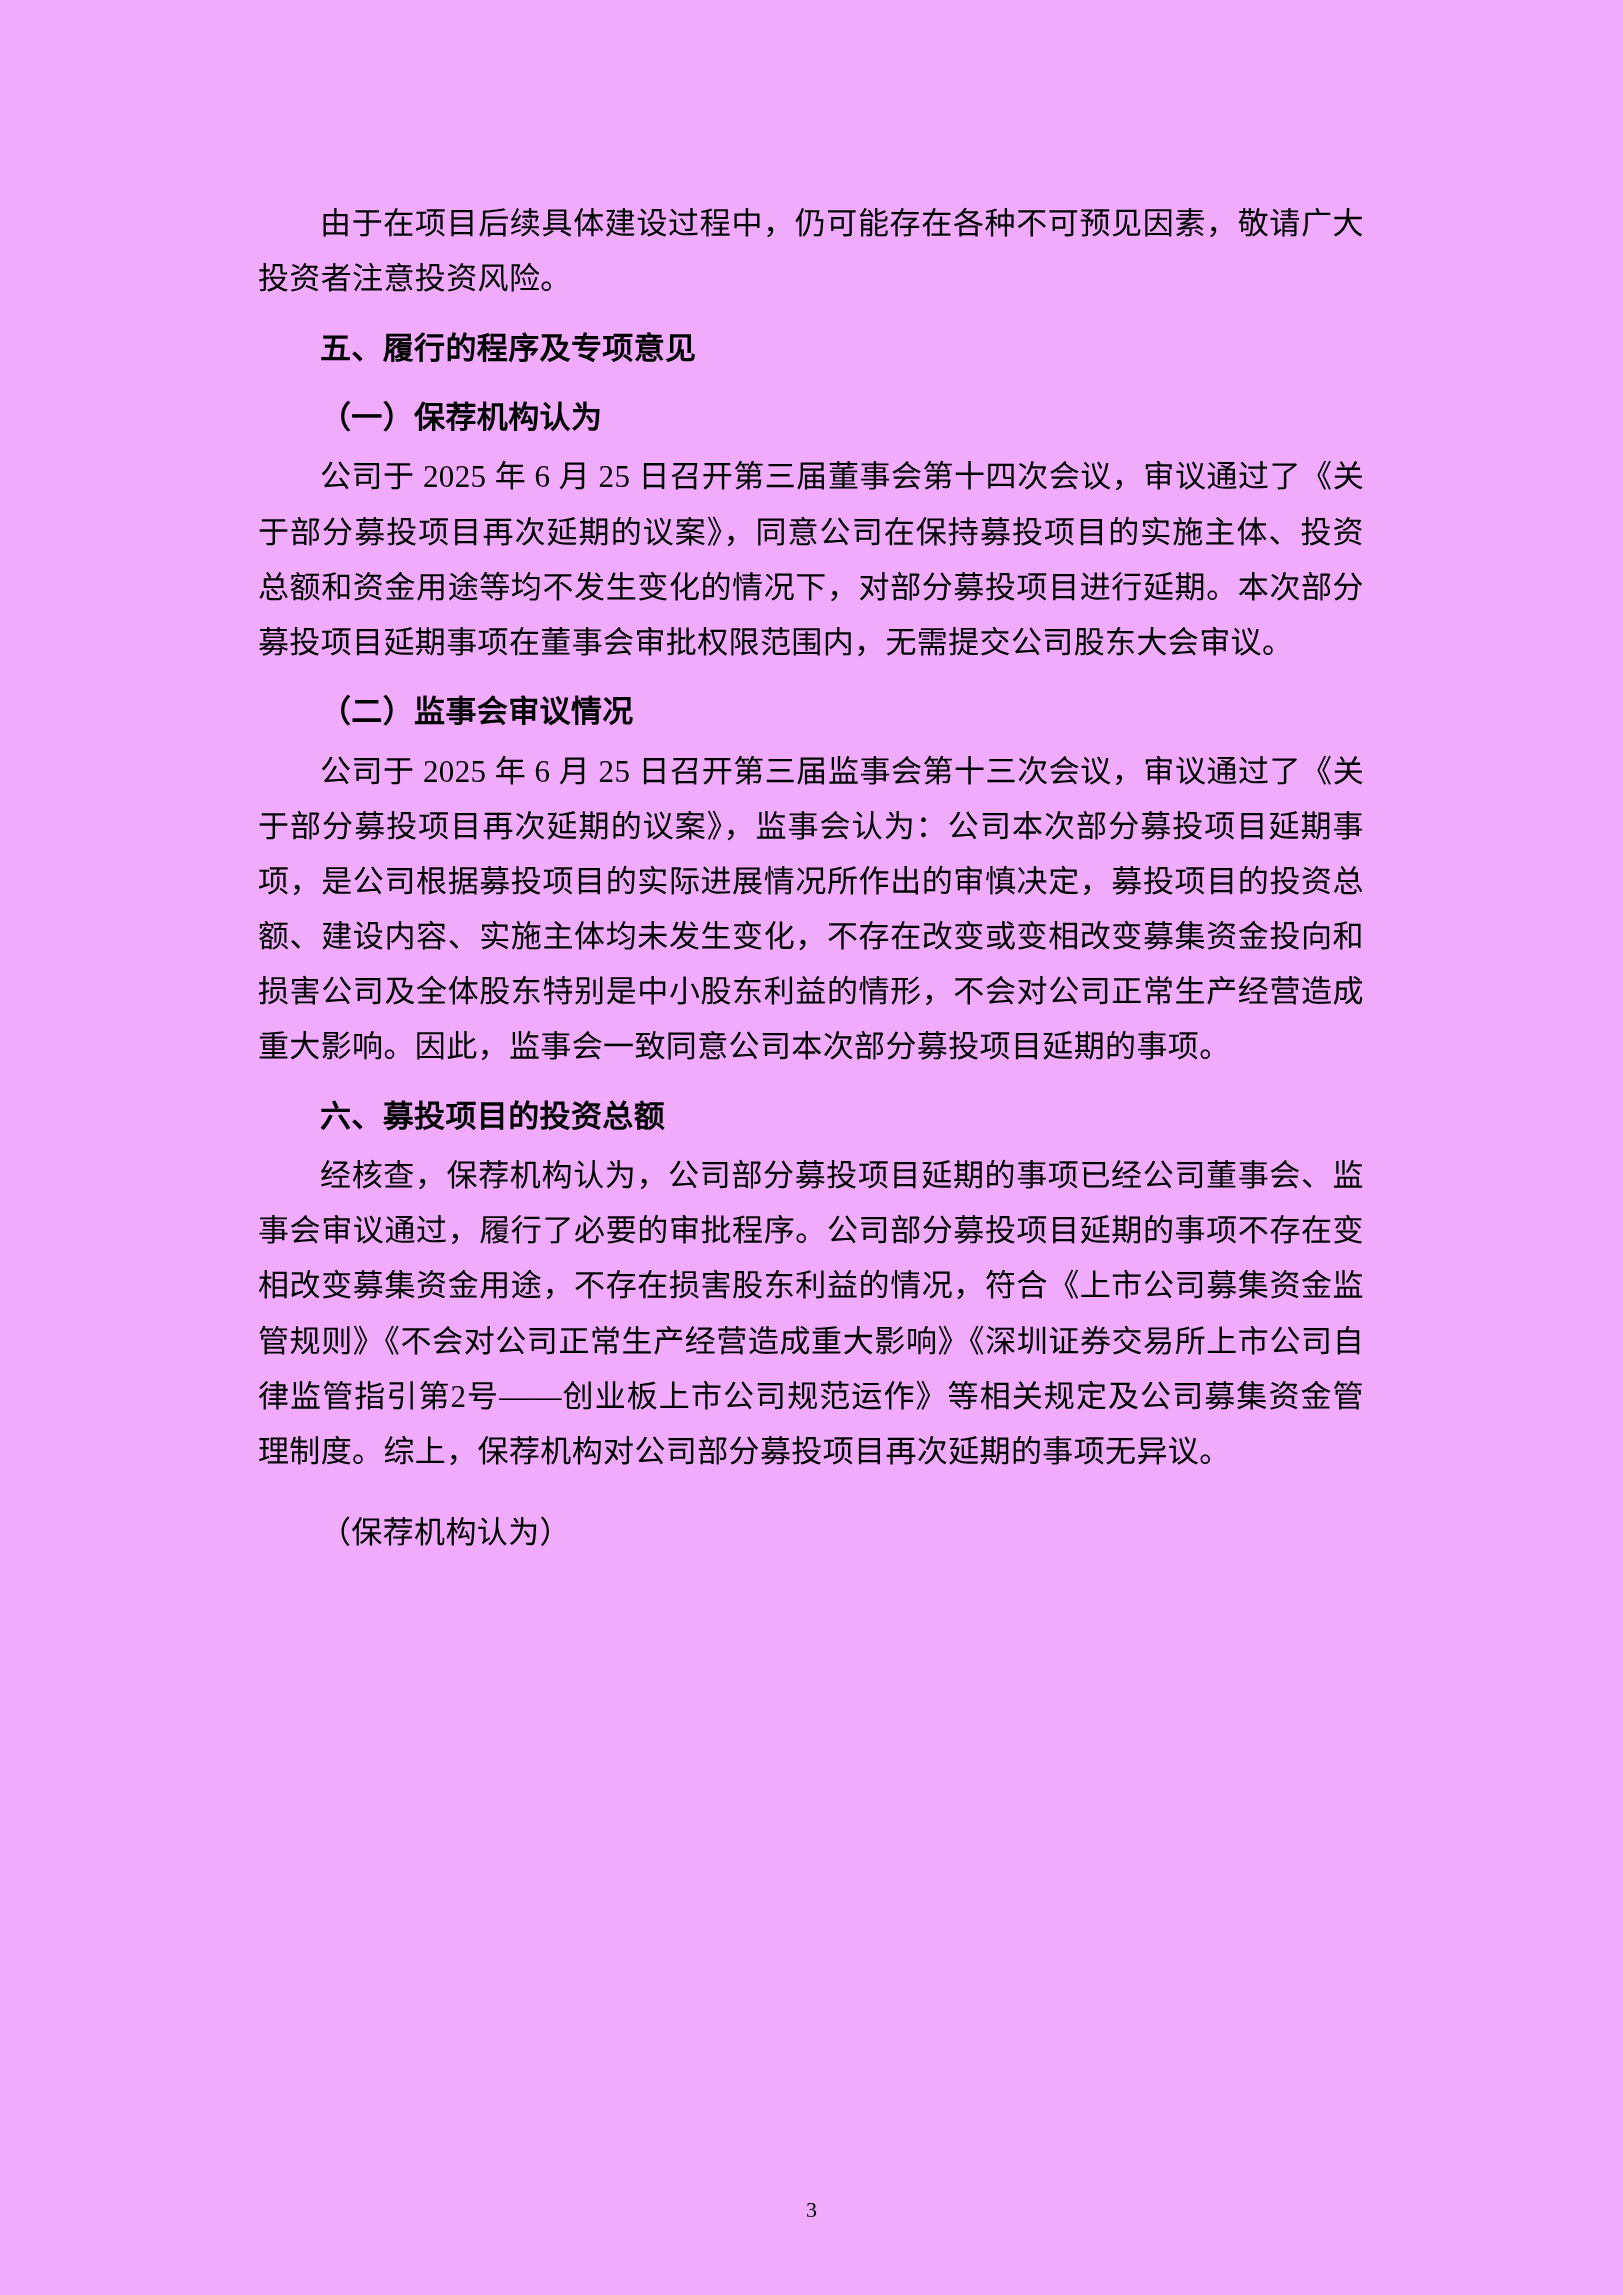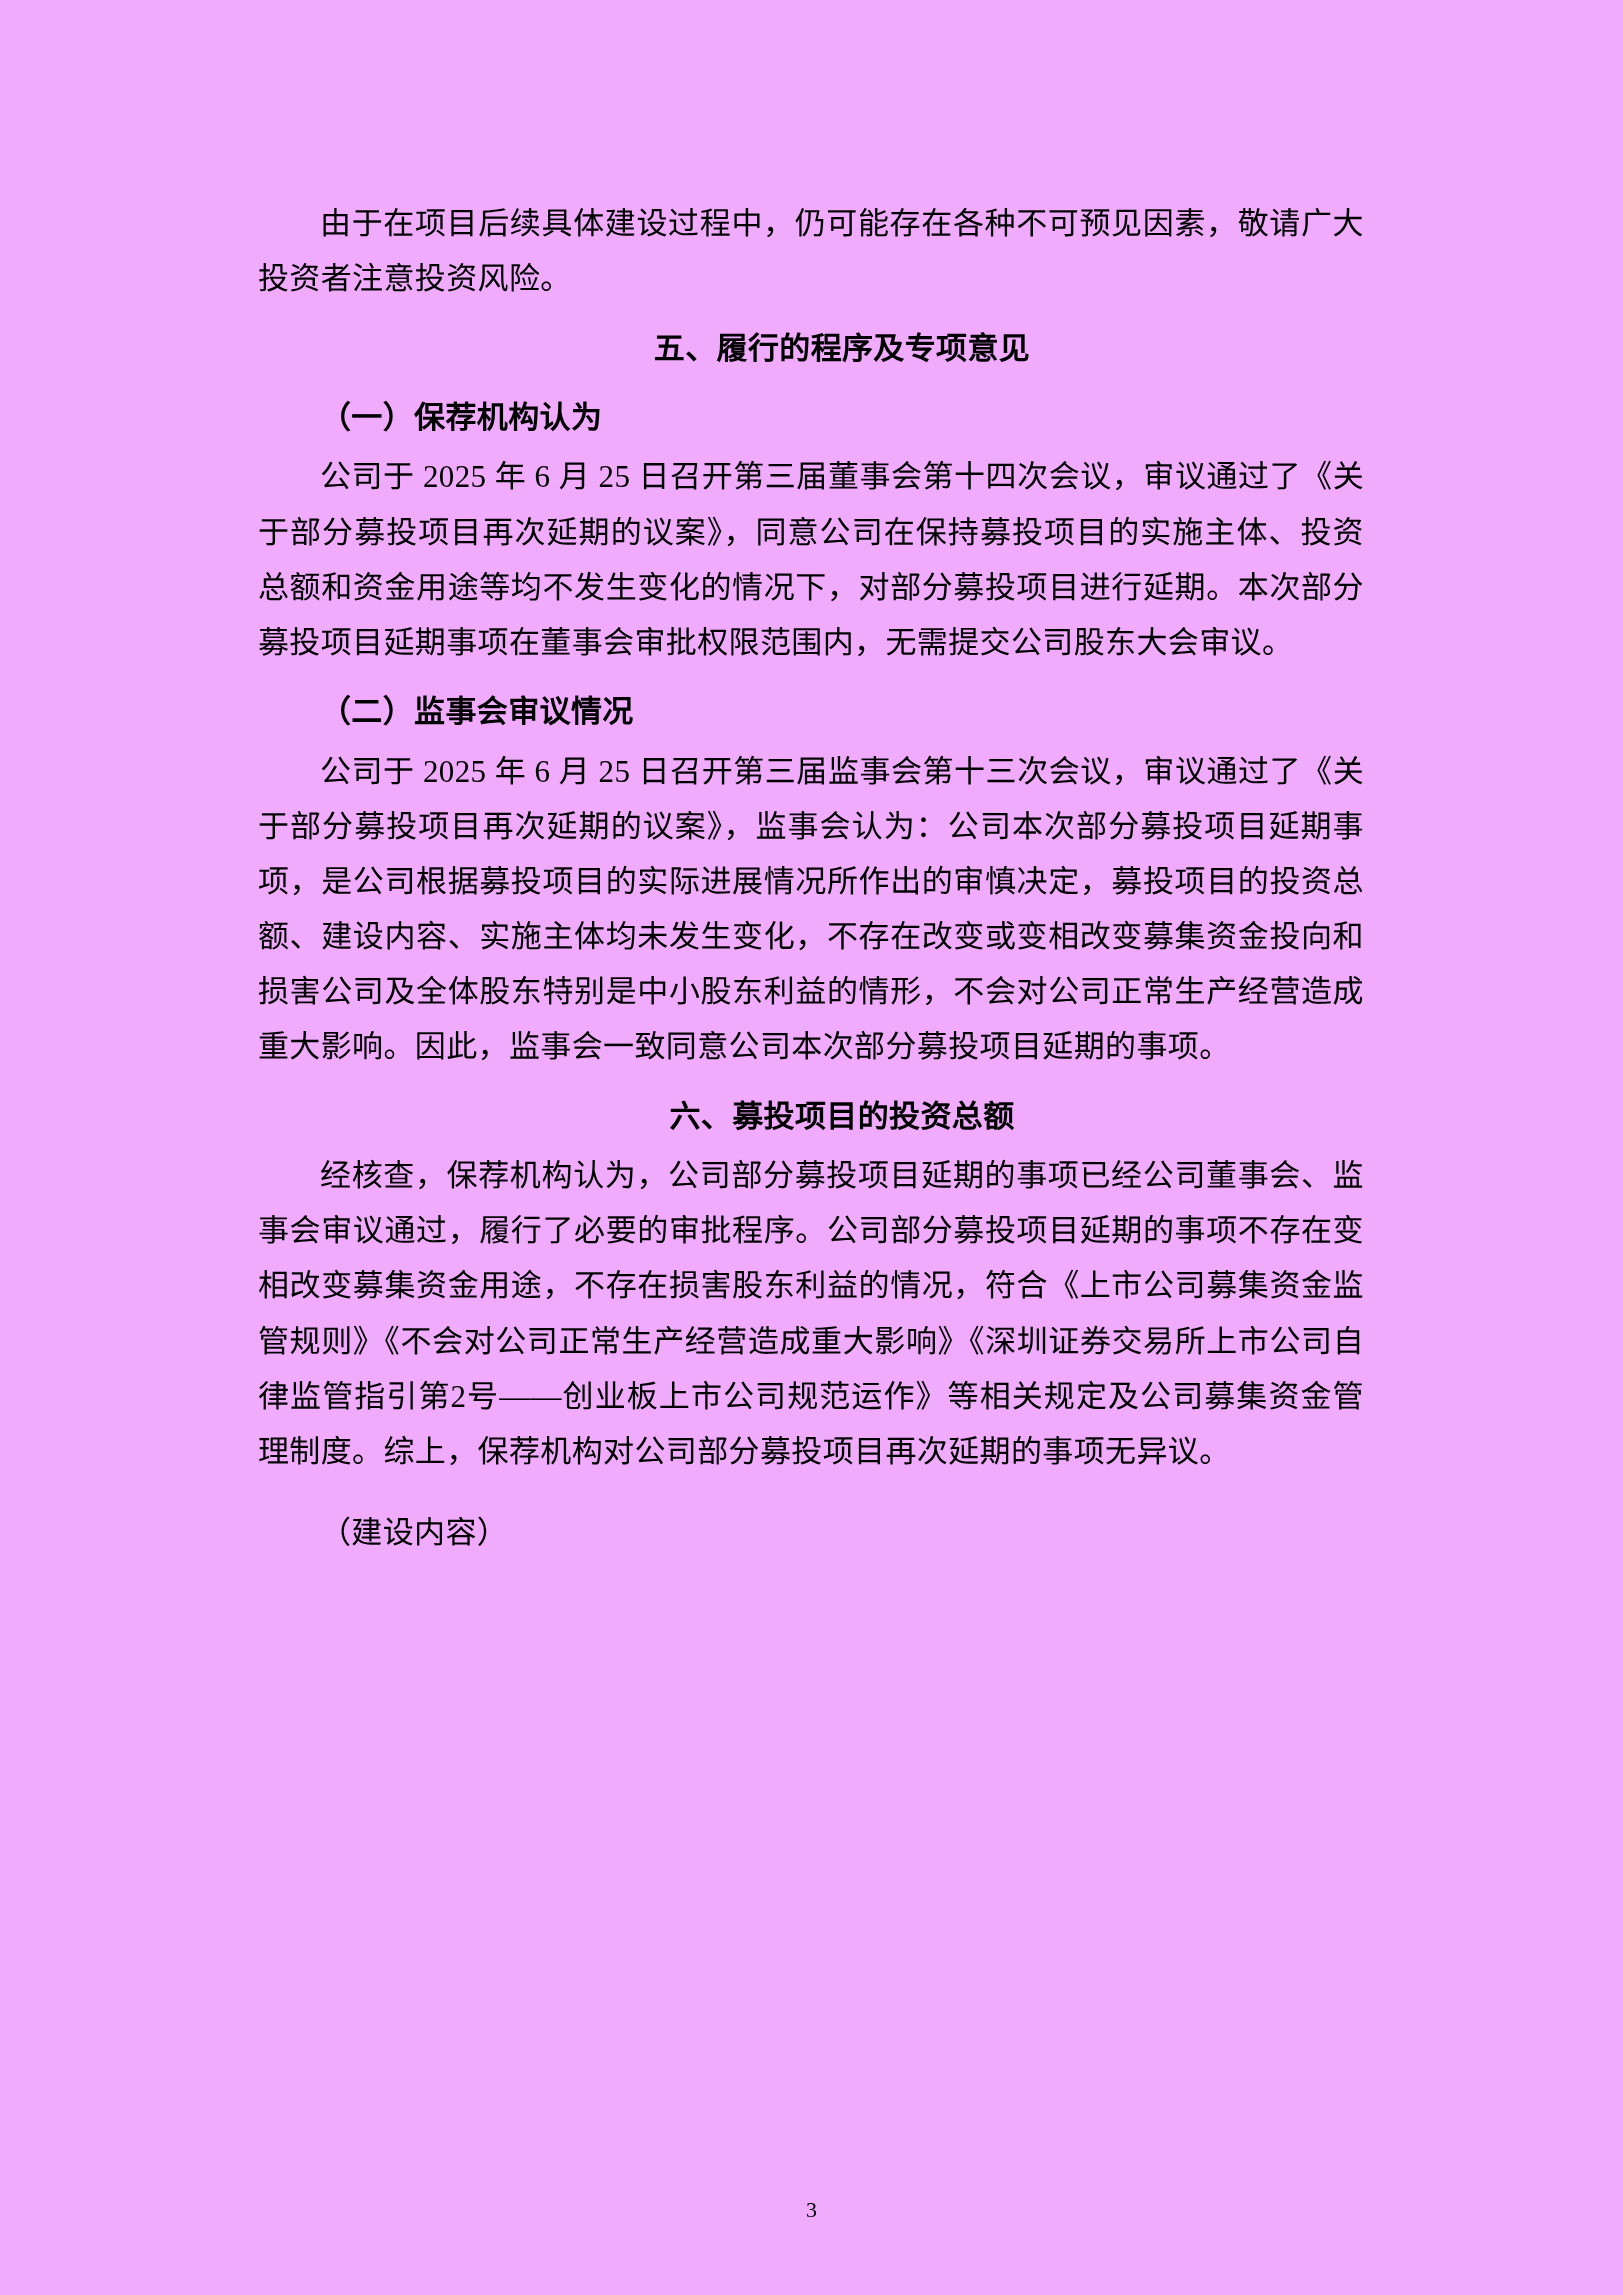--- a/index.html
+++ b/index.html
@@ -34,21 +34,20 @@
     font-weight: 400;
   }
   
   .h-major {
     font-size: 31px;
     line-height: 1.78;
     text-indent: 2em;
     font-weight: bold;
     margin: 14.4px 0 3.9px 0;
     letter-spacing: 0.012em;
-    text-align: center;
   }
   
   .h-minor {
     font-size: 31px;
     line-height: 1.78;
     text-indent: 2em;
     font-weight: bold;
     margin: 14.4px 0 3.9px 0;
     letter-spacing: 0.012em;
   }
@@ -77,17 +76,17 @@
 <div class="page">
   <div class="doc-body" id="doc-body">
       <div class="para">由于在项目后续具体建设过程中，仍可能存在各种不可预见因素，敬请广大投资者注意投资风险。</div>
       <div class="h-major">五、履行的程序及专项意见</div>
       <div class="h-minor">（一）保荐机构认为</div>
       <div class="para">公司于 2025 年 6 月 25 日召开第三届董事会第十四次会议，审议通过了《关于部分募投项目再次延期的议案》，同意公司在保持募投项目的实施主体、投资总额和资金用途等均不发生变化的情况下，对部分募投项目进行延期。本次部分募投项目延期事项在董事会审批权限范围内，无需提交公司股东大会审议。</div>
       <div class="h-minor">（二）监事会审议情况</div>
       <div class="para">公司于 2025 年 6 月 25 日召开第三届监事会第十三次会议，审议通过了《关于部分募投项目再次延期的议案》，监事会认为：公司本次部分募投项目延期事项，是公司根据募投项目的实际进展情况所作出的审慎决定，募投项目的投资总额、建设内容、实施主体均未发生变化，不存在改变或变相改变募集资金投向和损害公司及全体股东特别是中小股东利益的情形，不会对公司正常生产经营造成重大影响。因此，监事会一致同意公司本次部分募投项目延期的事项。</div>
       <div class="h-major">六、募投项目的投资总额</div>
       <div class="para">经核查，保荐机构认为，公司部分募投项目延期的事项已经公司董事会、监事会审议通过，履行了必要的审批程序。公司部分募投项目延期的事项不存在变相改变募集资金用途，不存在损害股东利益的情况，符合《上市公司募集资金监管规则》《不会对公司正常生产经营造成重大影响》《深圳证券交易所上市公司自律监管指引第2号——创业板上市公司规范运作》等相关规定及公司募集资金管理制度。综上，保荐机构对公司部分募投项目再次延期的事项无异议。</div>
-      <div class="closing">（建设内容）</div>
+      <div class="closing">（保荐机构认为）</div>
     </div>
   <div class="page-number">3</div>
 </div>
 
 
 </body></html>

